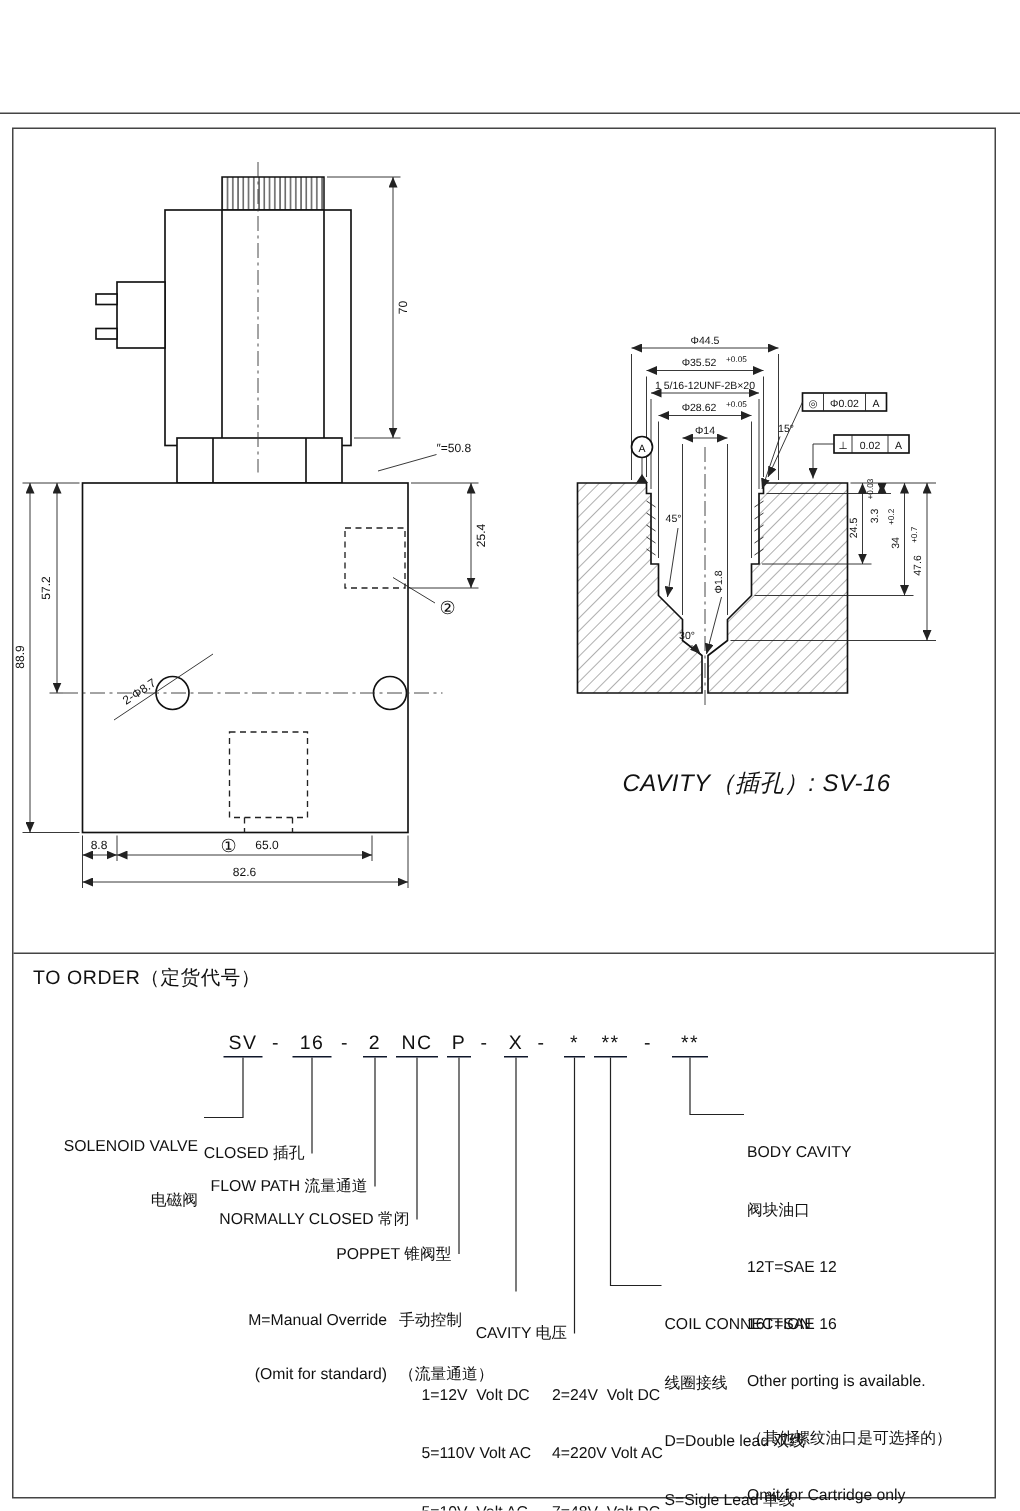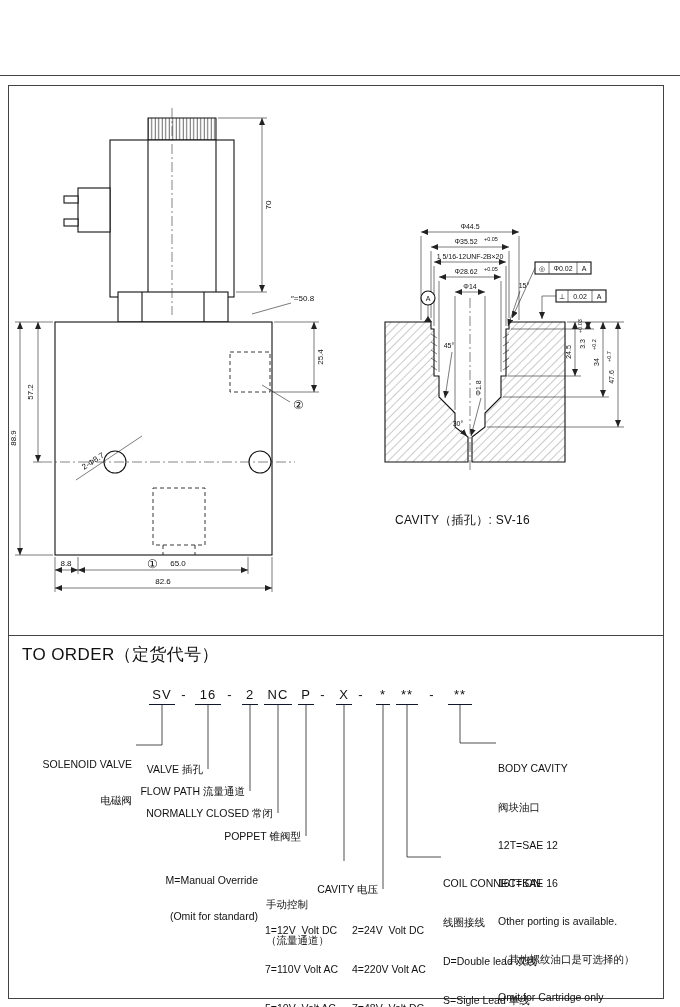--- a/index.html
+++ b/index.html
@@ -3,28 +3,28 @@
 <meta charset="utf-8">
 <style>
   html,body{margin:0;padding:0;}
   body{width:680px;height:1007px;position:relative;background:#fff;
        font-family:"Liberation Sans",sans-serif;color:#111;overflow:hidden;}
   .top-rule{position:absolute;left:0;top:75px;width:680px;height:0;border-top:1px solid #444;}
   .frame{position:absolute;left:8px;top:85px;width:654px;height:912px;border:1px solid #444;}
   .divider{position:absolute;left:9px;top:635px;width:654px;height:0;border-top:1px solid #444;}
   #drawing{position:absolute;left:8px;top:85px;}
   #leads{position:absolute;left:8px;top:640px;}
-  .cavity-caption{position:absolute;left:395px;top:512px;font-size:12px;letter-spacing:.3px;}
-  .to-order{position:absolute;left:22px;top:643px;font-size:17px;letter-spacing:.4px;}
+  .cavity-caption{position:absolute;left:415px;top:512px;font-size:16px;letter-spacing:.3px;font-style:italic;}
+  .to-order{position:absolute;left:22px;top:643px;font-size:13px;letter-spacing:.4px;}
   .tok{position:absolute;top:687px;font-size:13px;letter-spacing:1px;text-align:center;padding-bottom:2px;}
   .u{border-bottom:1px solid #0f172a;}
   .lbl{position:absolute;font-size:10.5px;line-height:12px;white-space:pre;}
   .r{text-align:right;}
   .vt{line-height:13px;}
-  .vrow span.c1{display:inline-block;width:87px;}
+  .vrow span.c1{display:inline-block;width:87px;margin-left:16px;}
   svg{overflow:visible;}
   svg text{font-family:"Liberation Sans",sans-serif;fill:#111;}
   .t8{font-size:8px;}
   .t7{font-size:7px;}
   .t55{font-size:5.5px;}
   .t12{font-size:12px;}
   .o{stroke:#111;stroke-width:1.1;fill:none;}
   .of{stroke:#111;stroke-width:1.1;fill:#fff;}
   .e{stroke:#222;stroke-width:0.6;fill:none;}
   .d{stroke:#222;stroke-width:0.6;fill:none;marker-start:url(#arr);marker-end:url(#arr);}
@@ -236,36 +236,36 @@
   <path class="lead" d="M344,705 V861"></path>
   <path class="lead" d="M383,705 V889"></path>
   <path class="lead" d="M407,705 V857 H441"></path>
   <path class="lead" d="M460,705 V743 H496"></path>
 </svg>
 
 <div class="lbl r" style="left:30px;top:734px;width:102px">
   <div>SOLENOID VALVE</div>
   <div>电磁阀</div>
 </div>
-<div class="lbl r" style="left:100px;top:763px;width:103px">VALVE 插孔</div>
+<div class="lbl r" style="left:100px;top:763px;width:103px">CLOSED 插孔</div>
 <div class="lbl r" style="left:110px;top:785px;width:135px">FLOW PATH 流量通道</div>
 <div class="lbl r" style="left:118px;top:807px;width:155px">NORMALLY CLOSED 常闭</div>
 <div class="lbl r" style="left:180px;top:830px;width:121px">POPPET 锥阀型</div>
 <div class="lbl r" style="left:150px;top:850px;width:108px">
   <div>M=Manual Override</div>
   <div>(Omit for standard)</div>
 </div>
-<div class="lbl" style="left:266px;top:874px">
+<div class="lbl" style="left:266px;top:850px">
   <div>手动控制</div>
   <div>（流量通道）</div>
 </div>
 <div class="lbl r" style="left:290px;top:883px;width:88px">CAVITY 电压</div>
 <div class="lbl vt" style="left:265px;top:898px">
   <div class="vrow"><span class="c1">1=12V  Volt DC</span><span>2=24V  Volt DC</span></div>
-  <div class="vrow"><span class="c1">7=110V Volt AC</span><span>4=220V Volt AC</span></div>
+  <div class="vrow"><span class="c1">5=110V Volt AC</span><span>4=220V Volt AC</span></div>
   <div class="vrow"><span class="c1">5=10V  Volt AC</span><span>7=48V  Volt DC</span></div>
   
 </div>
 <div class="lbl vt" style="left:443px;top:851px">
   <div>COIL CONNECTION</div>
   <div>线圈接线</div>
   <div>D=Double lead 双线</div>
   <div>S=Sigle Lead 单线</div>
   
   

